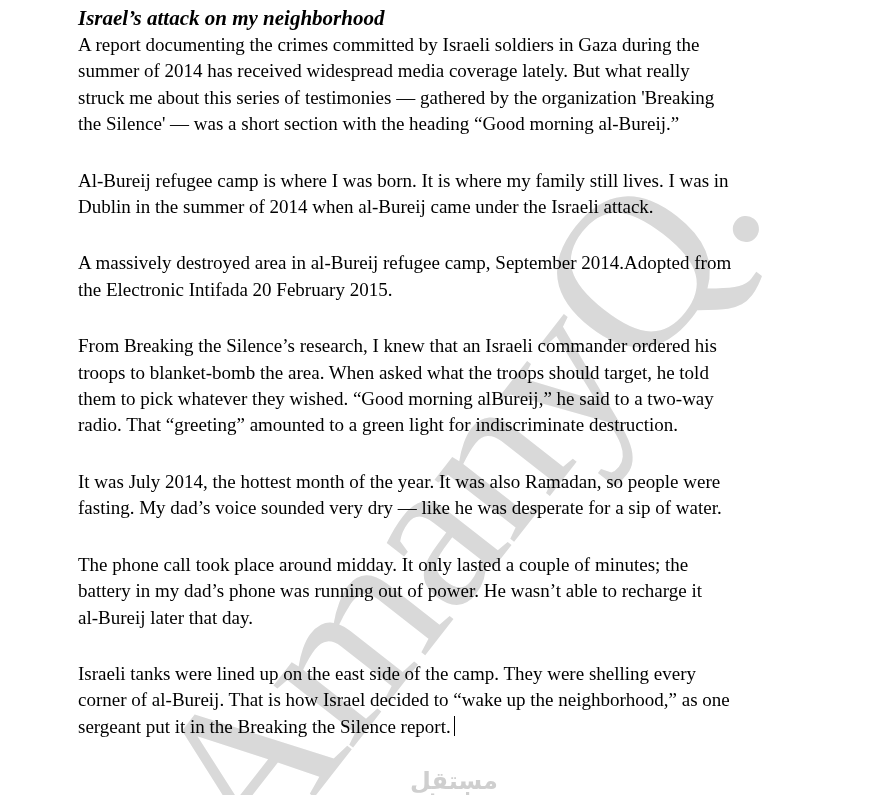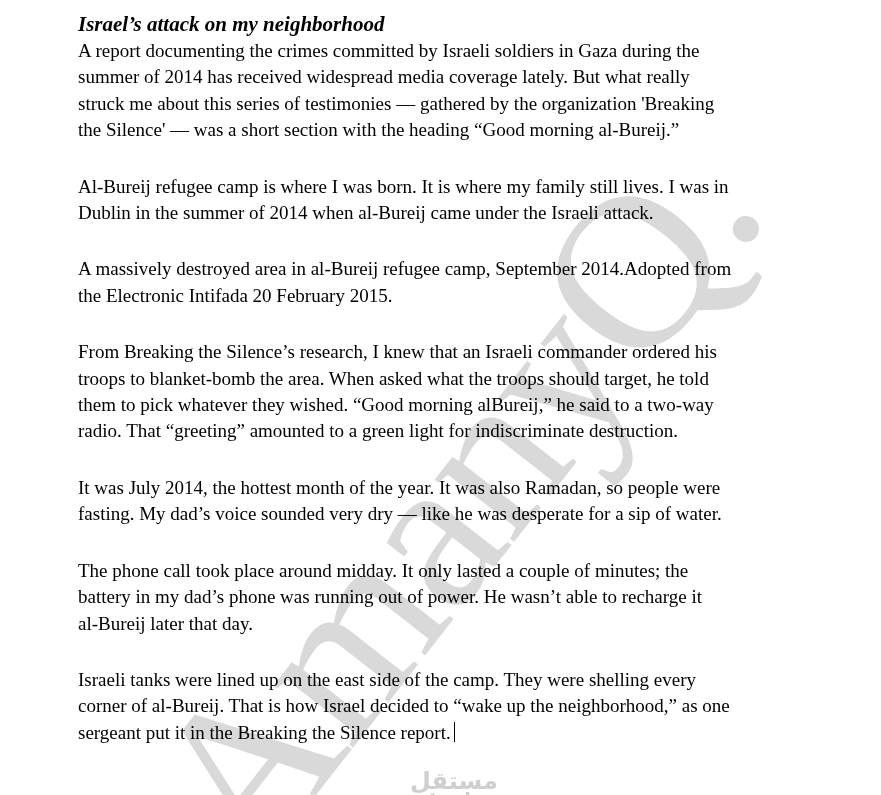--- a/index.html
+++ b/index.html
@@ -6,21 +6,21 @@
   body { width: 881px; height: 795px; overflow: hidden; position: relative; }
   .page { position: absolute; left: 0; top: 0; width: 881px; height: 795px; background: #fff; }
   .content {
     position: absolute; left: 78px; top: 0; width: 700px;
     font-family: "Liberation Serif", "DejaVu Serif", serif;
     color: #000; font-size: 19px; line-height: 26.4px;
     z-index: 2;
   }
   .title {
     font-weight: bold; font-style: italic; font-size: 21px;
-    line-height: 26px; margin: 0; padding-top: 12px; position: relative; top: -1px;
+    line-height: 26px; margin: 0; padding-top: 6px; position: relative; top: -1px;
   }
   .para { margin: 0; white-space: nowrap; }
   .para .line { display: block; }
   .p1 { }
   .gap { margin-top: 30px; }
   .caret { display: inline-block; width: 1px; height: 20px; background: #000; vertical-align: -3px; margin-left: 3px; }
   .watermark {
     position: absolute; left: 60px; top: 430px;
     font-family: "Liberation Serif", "DejaVu Serif", serif;
     font-size: 220px; line-height: 1; color: #d9d9d9;

